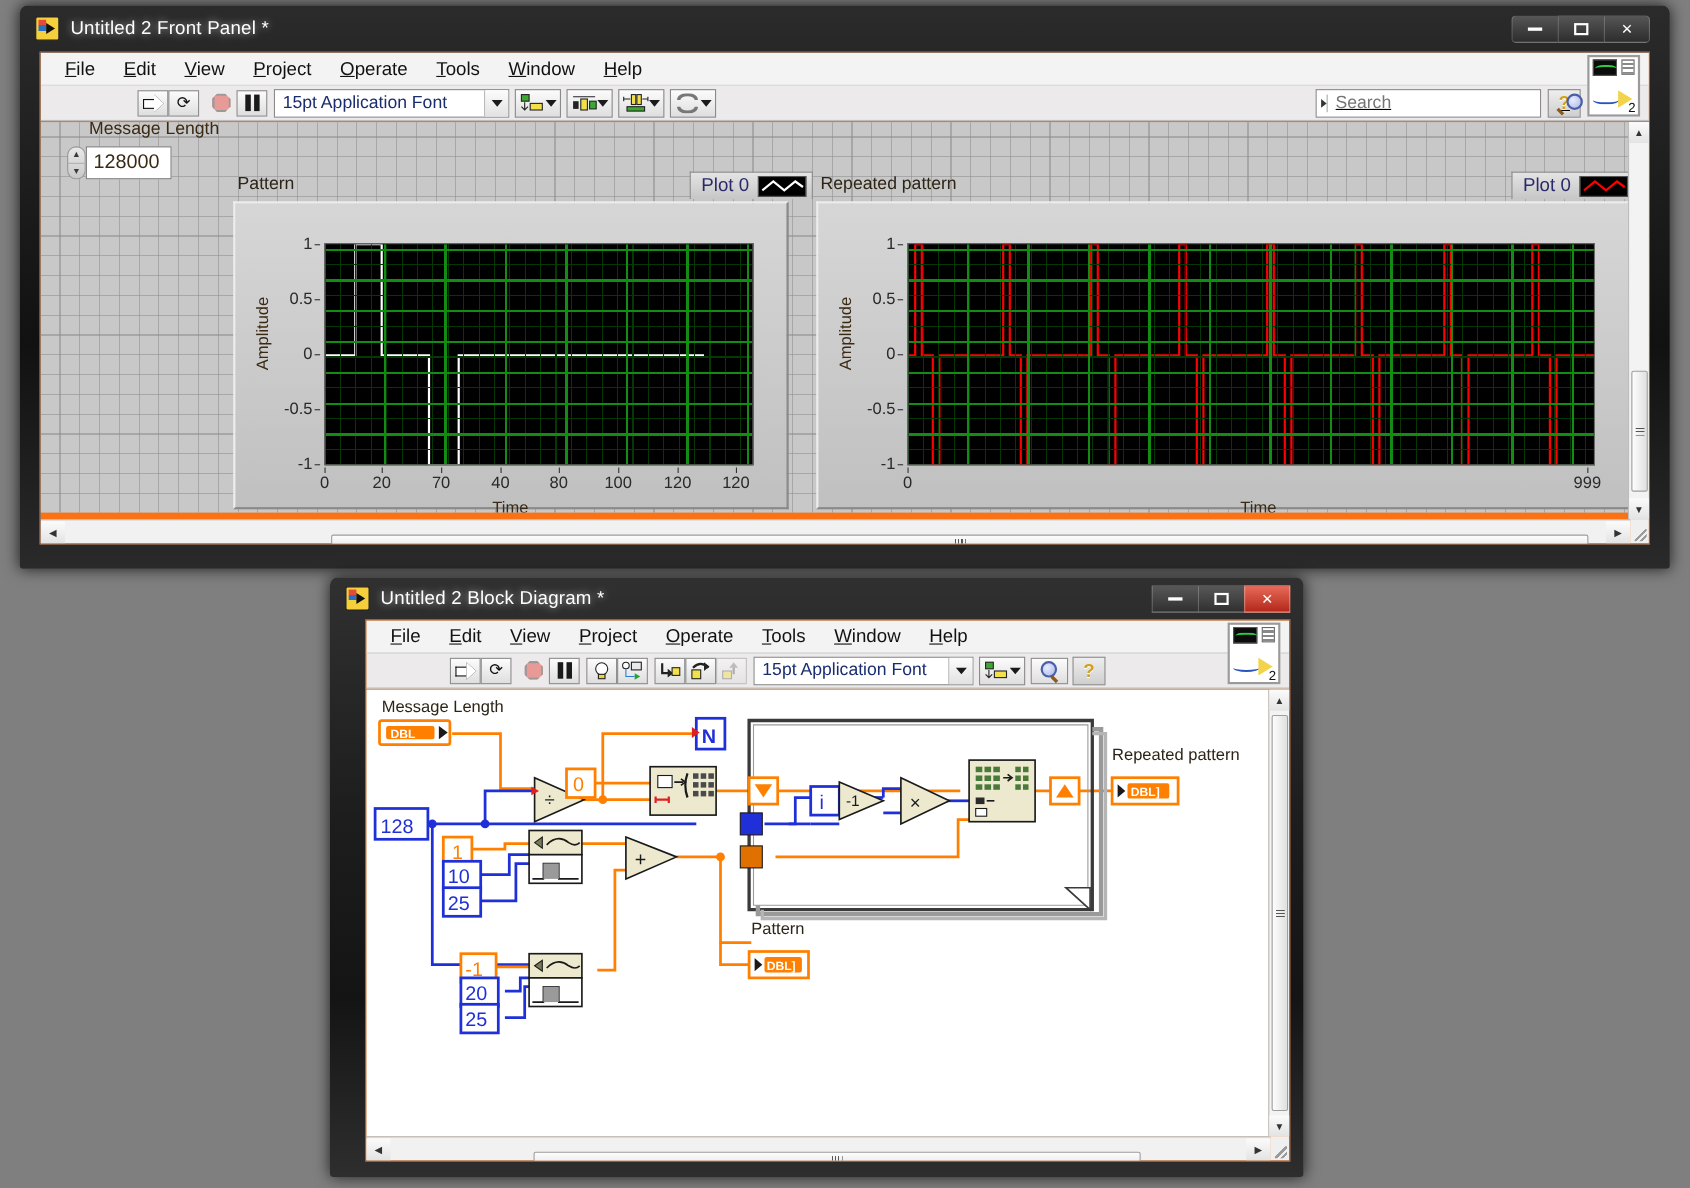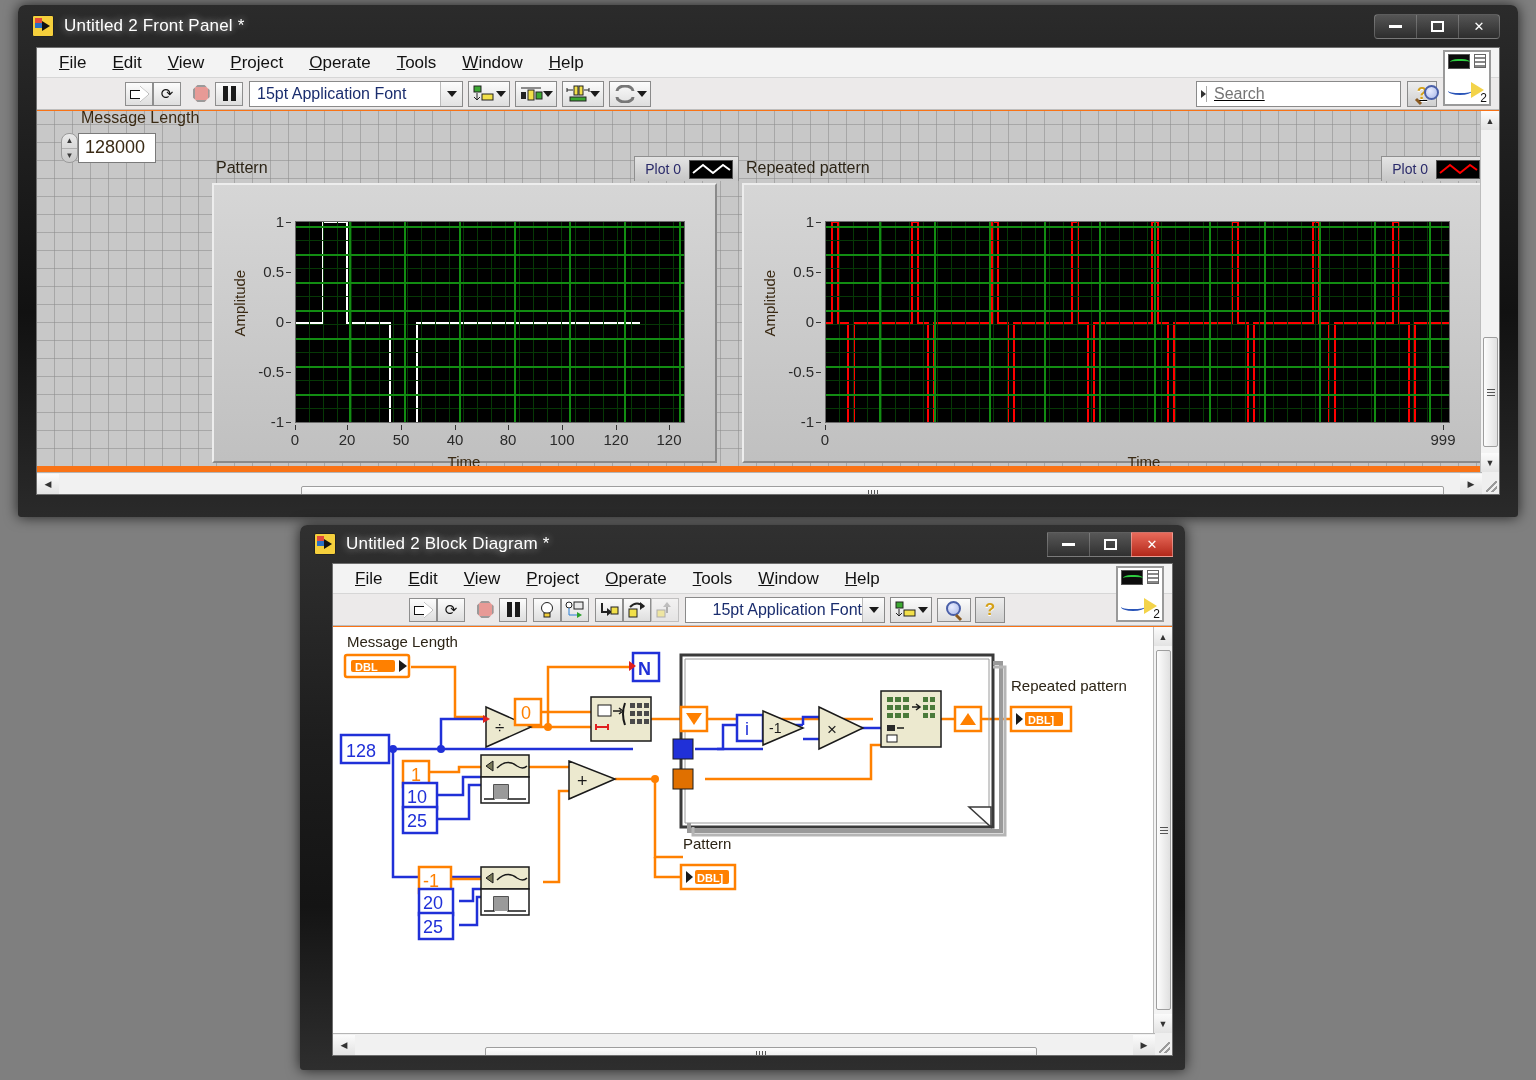--- a/index.html
+++ b/index.html
@@ -253,21 +253,21 @@
     position: absolute; top: -24px; left: 4px;
     font-size: 16px; color: #2c2416; white-space: nowrap;
   }
   .plot-legend {
     position: absolute; top: -27px; height: 25px;
     display: flex; align-items: center;
     background: linear-gradient(180deg,#e4e4e4,#c6c6c6);
     border: 1px solid #8f8f8f; border-bottom: none;
     padding: 0 5px 0 10px; gap: 8px;
   }
-  .plot-legend .lbl { font-size: 14px; color: #2a2a6a; }
+  .plot-legend .lbl { font-size: 17px; color: #2a2a6a; }
   .legend-swatch {
     width: 44px; height: 19px; background: #000; border: 1px solid #555;
   }
   .graph-body {
     position: absolute; inset: 0;
     background: linear-gradient(180deg,#d6d6d6,#c0c0c0);
     border: 2px solid; border-color: #ededed #8a8a8a #8a8a8a #ededed;
   }
   .plot-area {
     position: absolute; background: #000;
@@ -521,21 +521,21 @@
               <div class="grid-minor"></div>
               <div class="grid-major"></div>
               <svg width="390" height="202" viewBox="0 0 390 202">
 
                 <polyline fill="none" stroke="#ffffff" stroke-width="2" points="0,101 27,101 27,0 51,0 51,101 94,101 94,201 121,201 121,101 344,101"></polyline>
               </svg>
             </div>
 
             <div class="xtick" style="left:68px;top:246px;width:26px;">0</div>
             <div class="xtick" style="left:120px;top:246px;width:26px;">20</div>
-            <div class="xtick" style="left:174px;top:246px;width:26px;">50</div>
+            <div class="xtick" style="left:174px;top:246px;width:26px;">70</div>
             <div class="xtick" style="left:228px;top:246px;width:26px;">40</div>
             <div class="xtick" style="left:281px;top:246px;width:26px;">80</div>
             <div class="xtick" style="left:331px;top:246px;width:34px;">100</div>
             <div class="xtick" style="left:385px;top:246px;width:34px;">120</div>
             <div class="xtick" style="left:438px;top:246px;width:34px;">120</div>
 
             <div class="x-label" style="left:190px;top:268px;width:120px;">Time</div>
           </div>
         </div>
 
@@ -594,21 +594,21 @@
         <div class="sb-arrow h">◀</div>
         <div class="sb-track-h" style="position:relative;">
           <div class="sb-thumb-h grip-h" style="position:absolute;left:242px;right:16px;top:2px;"></div>
         </div>
         <div class="sb-arrow h">▶</div>
       </div>
       <div class="resize-grip"></div>
     </div>
   </div>
 
-  <div class="win" style="left:300px;top:525px;width:885px;height:545px;text-align:right;">
+  <div class="win" style="left:300px;top:525px;width:885px;height:545px;">
     <div class="win-frame bd-frame"></div>
 
     <div class="titlebar" style="height:38px;">
       <div class="title-icon"></div>
       <div class="title-text">Untitled 2 Block Diagram *</div>
       <div class="win-buttons bd-buttons">
         <div class="wb">
             <span class="dash"></span>
           </div>
         <div class="wb">

